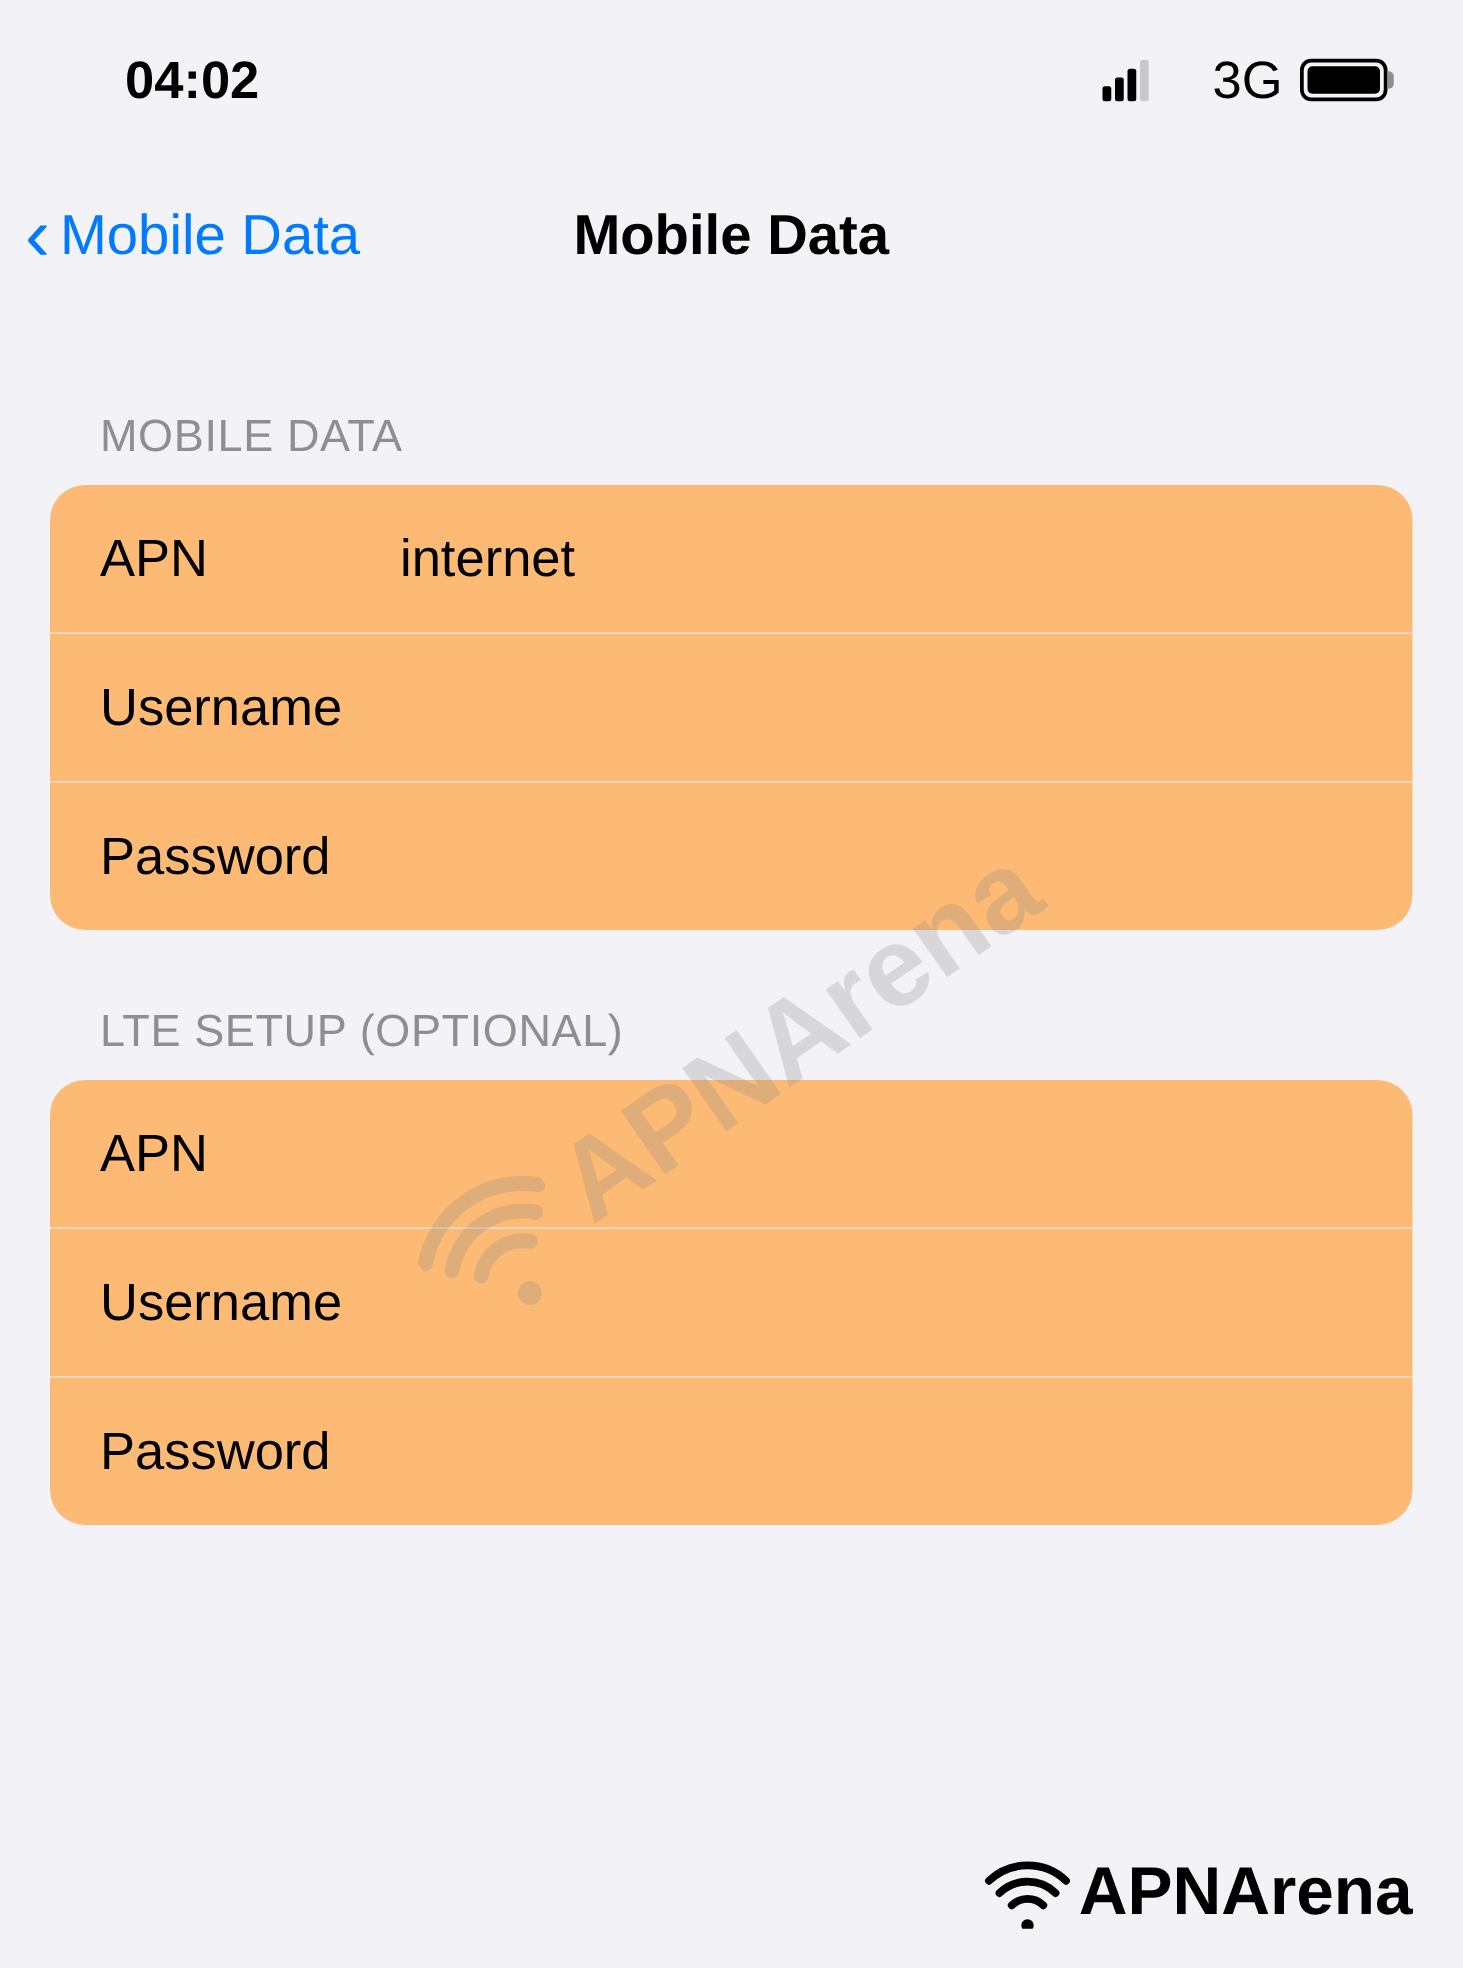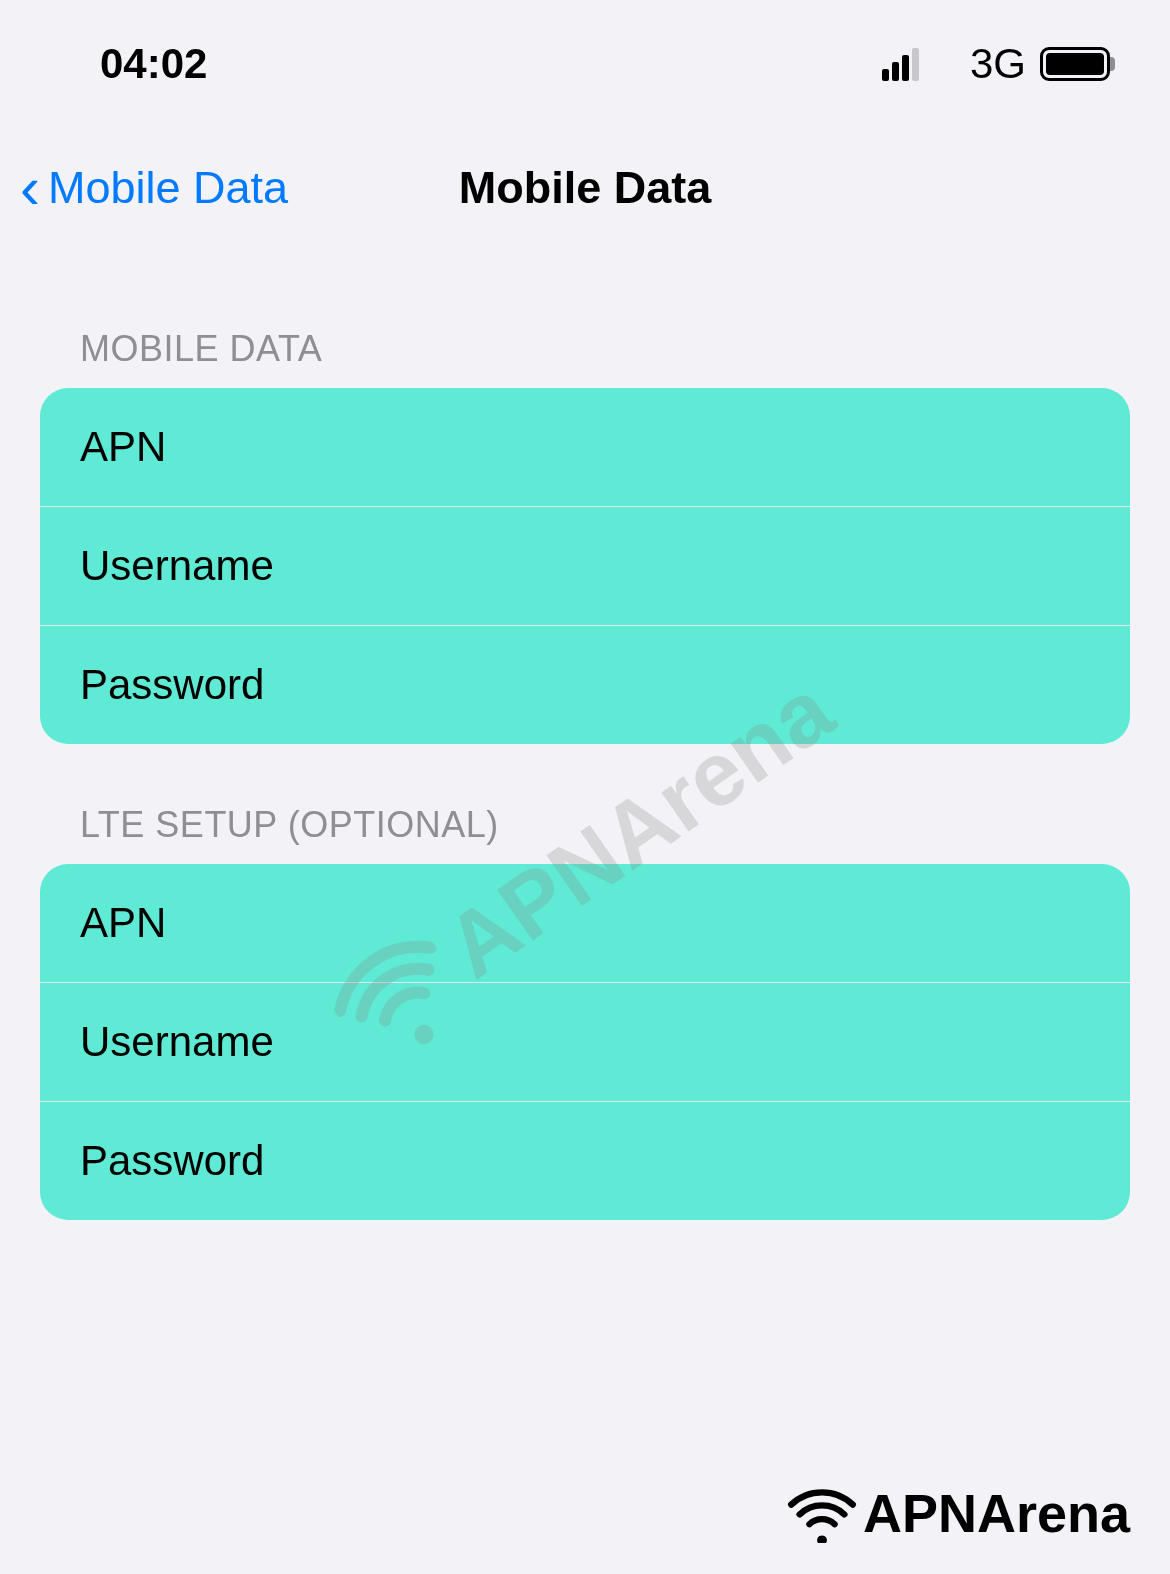--- a/index.html
+++ b/index.html
@@ -114,21 +114,21 @@
     }
     .section-header {
       font-size: 36px;
       font-weight: 400;
       color: #8e8e93;
       text-transform: uppercase;
       padding: 0 40px 18px 40px;
       letter-spacing: 0.5px;
     }
     .section-group {
-      background: #5eead4;
+      background: #fdba74;
       border-radius: 28px;
       overflow: hidden;
     }
     .field-row {
       display: flex;
       align-items: center;
       padding: 35px 40px;
       border-bottom: 1px solid #e5e5ea;
       min-height: 118px;
     }
@@ -217,20 +217,21 @@
     <span>Mobile Data</span>
   </div>
   <div class="nav-title">Mobile Data</div>
 </div>
 
 <div class="section">
   <div class="section-header">MOBILE DATA</div>
   <div class="section-group">
     <div class="field-row">
       <div class="field-label">APN</div>
+      <input class="field-input" value="internet" style="">
     </div>
     <div class="field-row">
       <div class="field-label">Username</div>
       <input class="field-input" value="" style="">
     </div>
     <div class="field-row">
       <div class="field-label">Password</div>
       <input class="field-input" value="" style="">
     </div>
   </div>

